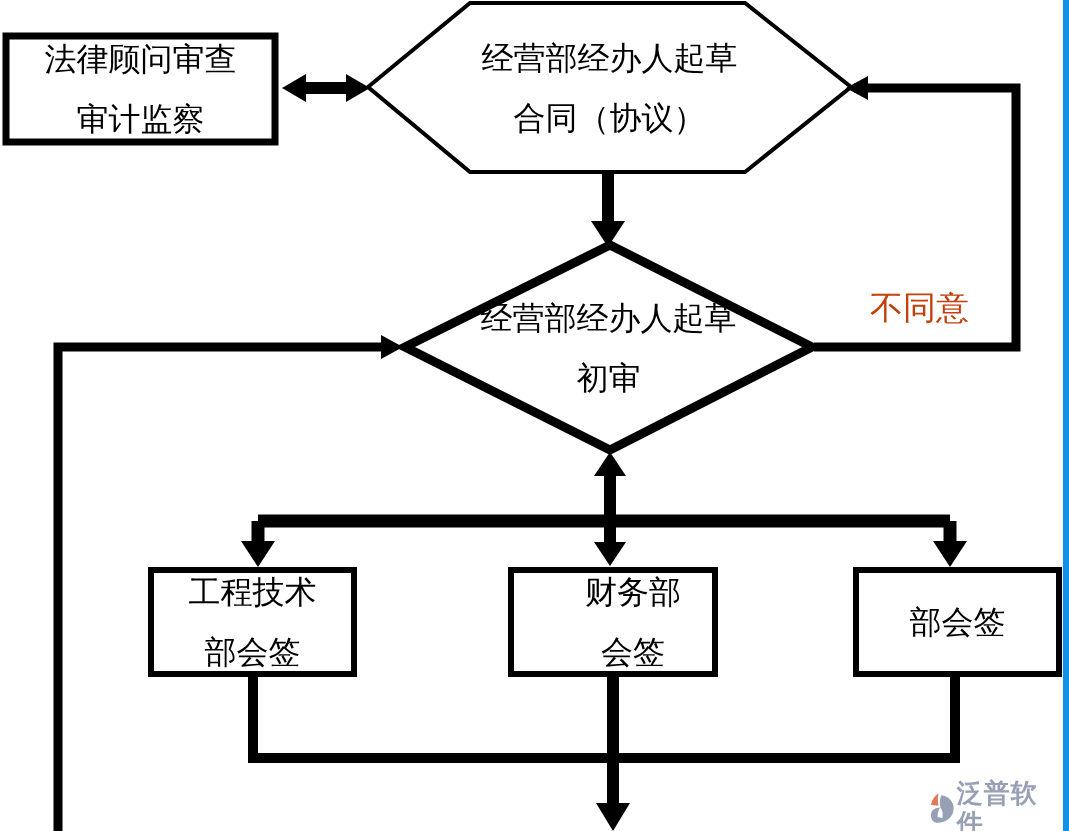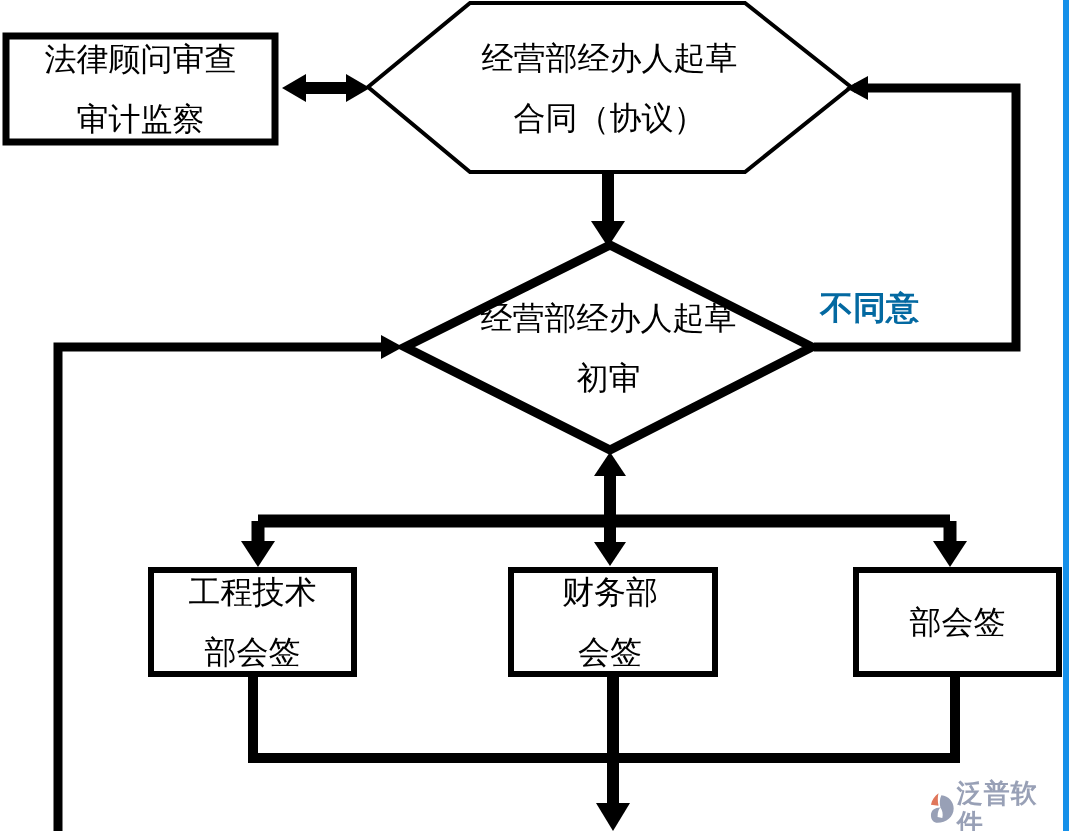--- a/index.html
+++ b/index.html
@@ -10,24 +10,24 @@
   .canvas svg.layer{position:absolute;left:0;top:0;}
   .node-text{
     position:absolute;display:flex;flex-direction:column;align-items:center;justify-content:center;
     text-align:center;color:#000;font-size:32px;line-height:48px;font-weight:500;
     pointer-events:none;white-space:nowrap;gap:12px;
   }
   .txt-legal{left:6px;top:36px;width:269px;height:106px;}
   .txt-draft{left:368px;top:3px;width:483px;height:169px;text-align:center;}
   .txt-review{left:405px;top:245px;width:407px;height:205px;}
   .txt-eng{left:151px;top:570px;width:203px;height:104px;}
-  .txt-fin{left:508px;top:570px;width:204px;height:104px;}
+  .txt-fin{left:531px;top:570px;width:204px;height:104px;}
   .txt-audit{left:856px;top:570px;width:203px;height:104px;}
   .edge-label{
-    position:absolute;left:820px;top:290px;color:#0369a1;font-size:33px;font-weight:700;
+    position:absolute;left:870px;top:290px;color:#c2410c;font-size:33px;font-weight:400;
     line-height:36px;white-space:nowrap;
   }
   .watermark{position:absolute;left:930px;top:778px;width:133px;}
   .wm-row{display:flex;align-items:center;gap:2px;}
   .wm-brand{color:#98a0b6;font-size:26px;font-weight:bold;letter-spacing:1px;line-height:30px;}
 </style>
 </head>
 <body>
 
 <div class="canvas">

